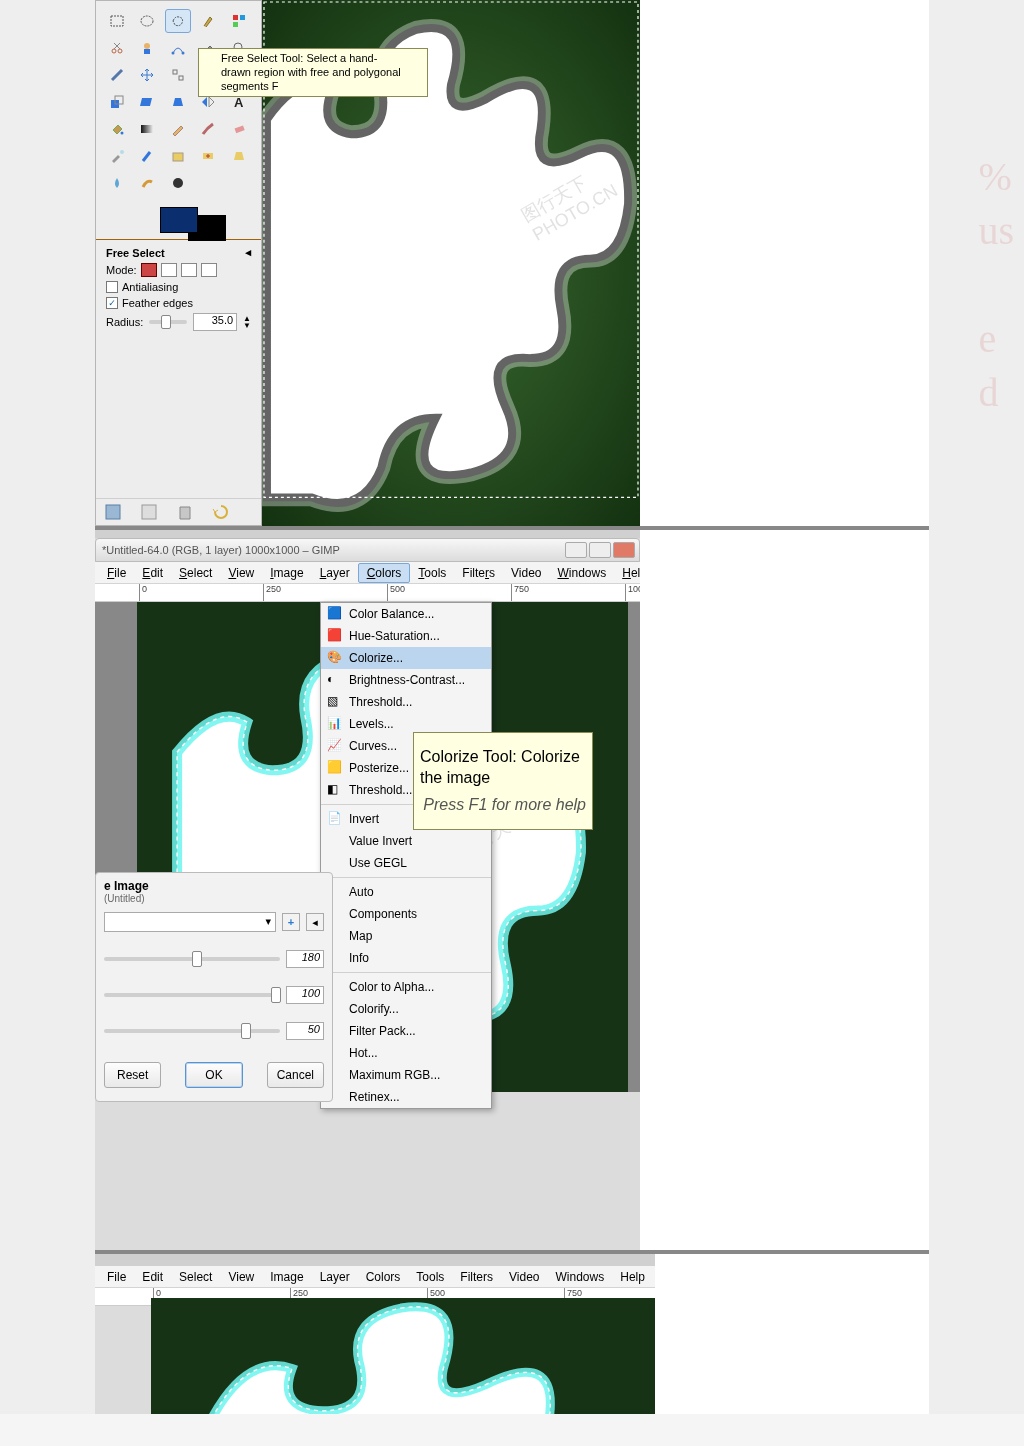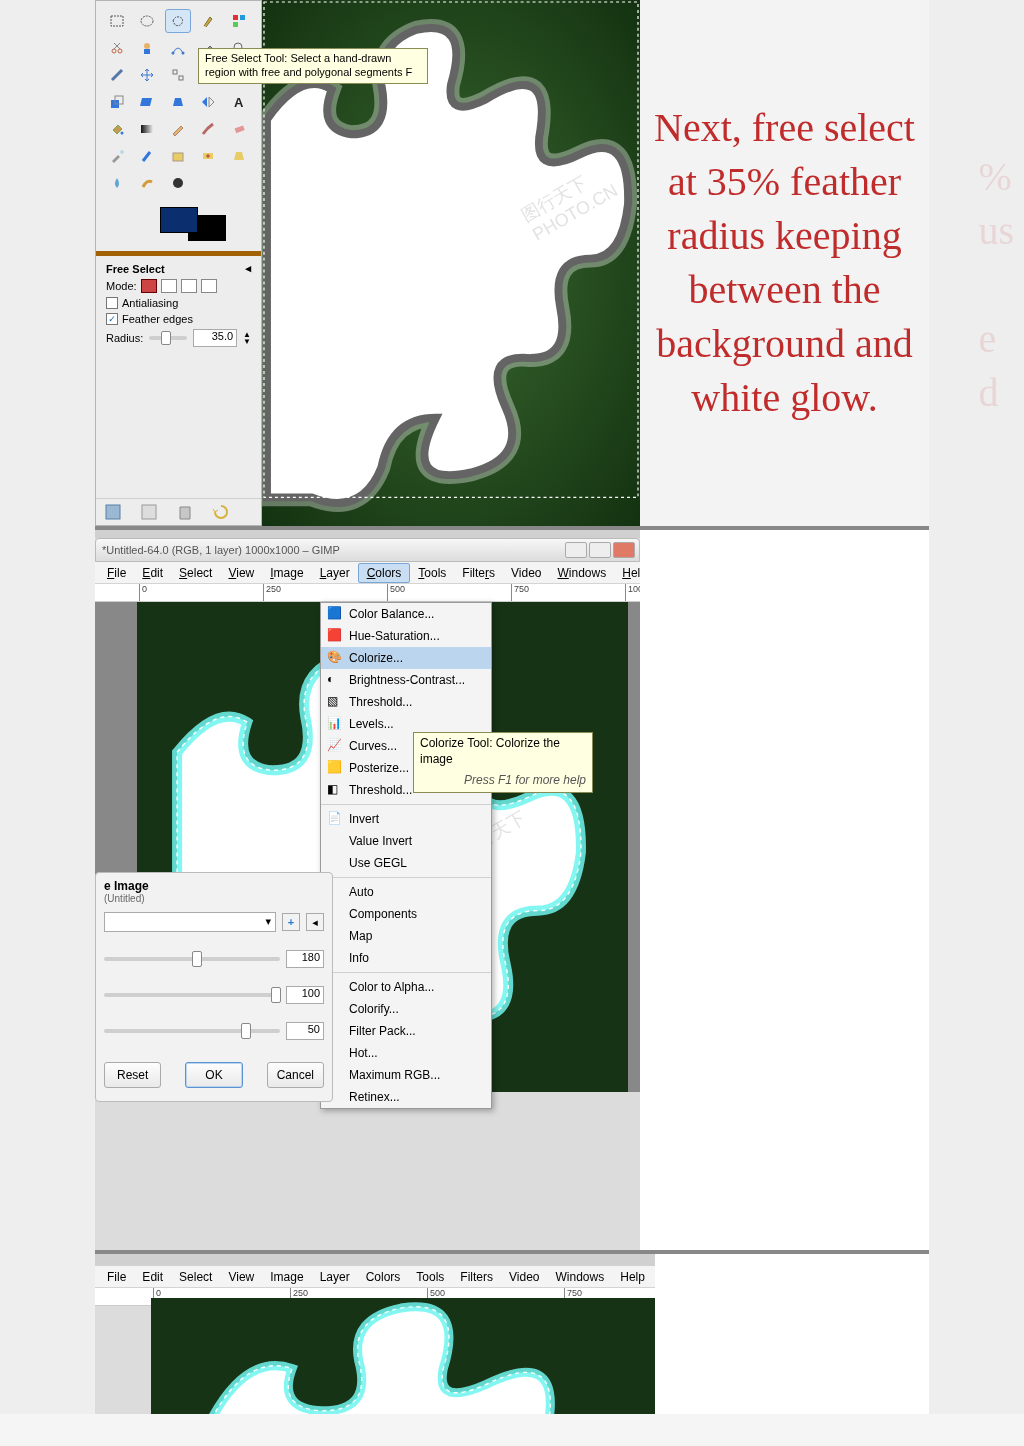--- a/index.html
+++ b/index.html
@@ -79,21 +79,21 @@
     width:26px; height:24px;
     border:1px solid transparent;
     border-radius:3px;
     display:flex;align-items:center;justify-content:center;
   }
   .tool-btn.sel { border-color:#7aa7d9; background:#d5e6f7; }
   .tool-icon { width:14px;height:14px; }
   .swatch-area { padding:4px 0 6px; display:flex;justify-content:center;position:relative; }
   .fg-swatch { width:38px;height:26px;background:#0b2f6e;border:1px solid #000;position:relative;z-index:2; }
   .bg-swatch { width:38px;height:26px;background:#000;border:1px solid #000;position:absolute; left:92px; top:12px; }
-  .opt-section { border-top:5px solid #a16207; padding:6px 10px;margin-top:12px; }
+  .opt-section { border-top:1px solid #a16207; padding:6px 10px; }
   .opt-title { font-weight:bold; margin-bottom:4px; display:flex;justify-content:space-between;align-items:center;}
   .opt-row { display:flex;align-items:center;gap:4px;margin-top:4px;}
   .mode-box{width:16px;height:14px;border:1px solid #888;background:#fff;}
   .mode-box.sel{background:#c44;border-color:#600;}
   .chk{width:12px;height:12px;border:1px solid #777;display:inline-flex;align-items:center;justify-content:center;font-size:9px;color:#0a64ad;background:#fff;}
   .chk.on::after{content:"✓";}
   .slider-row{display:flex;align-items:center;gap:6px;margin-top:4px;}
   .slider-track{flex:1;height:4px;background:#cfcfcf;position:relative;border-radius:2px;}
   .slider-thumb{position:absolute;top:-5px;width:10px;height:14px;background:#fff;border:1px solid #888;border-radius:2px;}
   .numbox{width:44px;height:18px;border:1px solid #aaa;background:#fff;text-align:right;padding:0 3px;font-size:11px;}
@@ -102,21 +102,21 @@
 
   .canvas1 {
     flex:1; position:relative;
     background:#1c3a18;
     overflow:hidden;
   }
   .canvas1 svg{position:absolute;inset:0;}
   .tooltip1 {
     position:absolute; left:103px; top:48px;
     background:#ffffe1;border:1px solid #8a8a55;
-    padding:3px 6px; font-size:11px; line-height:1.25;
+    padding:3px 22px; font-size:11px; line-height:1.25;
     max-width:230px;
   }
 
   
   #step2 { height:724px; }
   .titlebar{
     height:24px;background:linear-gradient(#f7f7f7,#dcdcdc);
     border:1px solid #bbb;border-radius:4px 4px 0 0;
     display:flex;align-items:center;padding:0 6px;font-size:11px;color:#555;
     position:relative;
@@ -144,33 +144,33 @@
     background:#f4f4f4;border:1px solid #9a9a9a;box-shadow:2px 2px 6px rgba(0,0,0,.3);
     font-size:12px;
   }
   .colors-menu .sep{height:1px;background:#d0d0d0;margin:3px 0;}
   .colors-menu .row{display:flex;align-items:center;gap:6px;padding:3px 8px 3px 6px;position:relative;}
   .colors-menu .row.hi{background:#bcd5ee;}
   .colors-menu .row .ic{width:16px;height:16px;display:inline-block;}
   .tooltip2{
     position:absolute;left:318px;top:130px;
     background:#ffffe1;border:1px solid #8a8a55;
-    padding:3px 6px;font-size:12px;line-height:1.3;width:180px;
+    padding:14px 6px;font-size:16px;line-height:1.3;width:180px;
   }
   .colorize-dlg{
     position:absolute;left:0;top:270px;width:238px;height:230px;
     background:#f2f2f2;border:1px solid #bbb;border-radius:4px;
     padding:6px 8px 8px;font-size:11px;
   }
   .colorize-dlg .hdr{font-weight:bold;font-size:12px;margin-bottom:0;}
   .colorize-dlg .sub{color:#666;font-size:10px;margin-bottom:8px;}
   .preset-row{display:flex;gap:6px;align-items:center;margin-bottom:6px;}
   .preset-row .sel{flex:1;height:20px;border:1px solid #aaa;background:#fff;}
   .preset-row .pbtn{width:18px;height:18px;border:1px solid #aaa;display:flex;align-items:center;justify-content:center;}
-  .dlg-slider-row{display:flex;align-items:center;gap:6px;margin-top:18px;}
+  .dlg-slider-row{display:flex;align-items:center;gap:6px;margin-top:18px;font-style:italic;}
   .dlg-slider-row .trk{flex:1;height:4px;background:#cfcfcf;position:relative;border-radius:2px;}
   .dlg-slider-row .th{position:absolute;top:-6px;width:10px;height:16px;background:#fff;border:1px solid #888;border-radius:2px;}
   .dlg-slider-row .val{width:38px;height:18px;border:1px solid #aaa;background:#fff;text-align:right;padding:0 3px;}
   .dlg-btns{display:flex;gap:24px;margin-top:22px;}
   .dlg-btns button{flex:1;height:26px;border:1px solid #aaa;border-radius:3px;background:linear-gradient(#fdfdfd,#e9e9e9);font-size:12px;}
   .dlg-btns button.primary{border-color:#5a93cf;box-shadow:0 0 0 1px #bcd5ee inset;}
 
   
   #step3 { height:160px; border-bottom:none;}
   #step3 .shot{flex:0 0 560px;}
@@ -459,21 +459,20 @@
           <rect width="380" height="530" fill="url(#bg1)"></rect>
           <path d="M5 500 L5 120 Q40 70 70 90 Q55 130 90 135 Q130 135 120 85 Q115 45 155 30 Q210 18 190 85 Q185 120 225 100 Q290 60 280 130 Q270 180 320 155 Q370 130 368 205 Q362 260 330 260 Q290 260 300 310 Q310 360 270 360 Q220 355 245 410 Q268 460 210 475 Q140 490 175 420 Q130 420 120 470 Q100 520 50 500 Z" fill="#ffffff" stroke="#111" stroke-width="8"></path>
           <path d="M5 500 L5 120 Q40 70 70 90 Q55 130 90 135 Q130 135 120 85 Q115 45 155 30 Q210 18 190 85 Q185 120 225 100 Q290 60 280 130 Q270 180 320 155 Q370 130 368 205 Q362 260 330 260 Q290 260 300 310 Q310 360 270 360 Q220 355 245 410 Q268 460 210 475 Q140 490 175 420 Q130 420 120 470 Q100 520 50 500 Z" fill="none" stroke="#fff" stroke-width="18" stroke-opacity="0.35"></path>
           <rect x="2" y="2" width="376" height="498" fill="none" stroke="#fff" stroke-dasharray="3 3" stroke-width="1.2"></rect>
         </svg>
         <div class="watermark" style="left:260px;top:180px;">图行天下<br>PHOTO.CN</div>
       </div>
 
       <div class="tooltip1">Free Select Tool: Select a hand-drawn region with free and polygonal segments  F</div>
     </div>
-    <div class="caption">Next, free select at 35% feather radius keeping between the background and white glow.</div>
   </div>
 
   <div class="step" id="step2">
     <div class="shot" style="flex-direction:column;display:flex;">
       <div style="height:8px;background:#d0d0d0"></div>
       <div class="titlebar">
         <span>*Untitled-64.0 (RGB, 1 layer) 1000x1000 – GIMP</span>
         <div class="win-btns">
           <span></span>
           <span></span>

